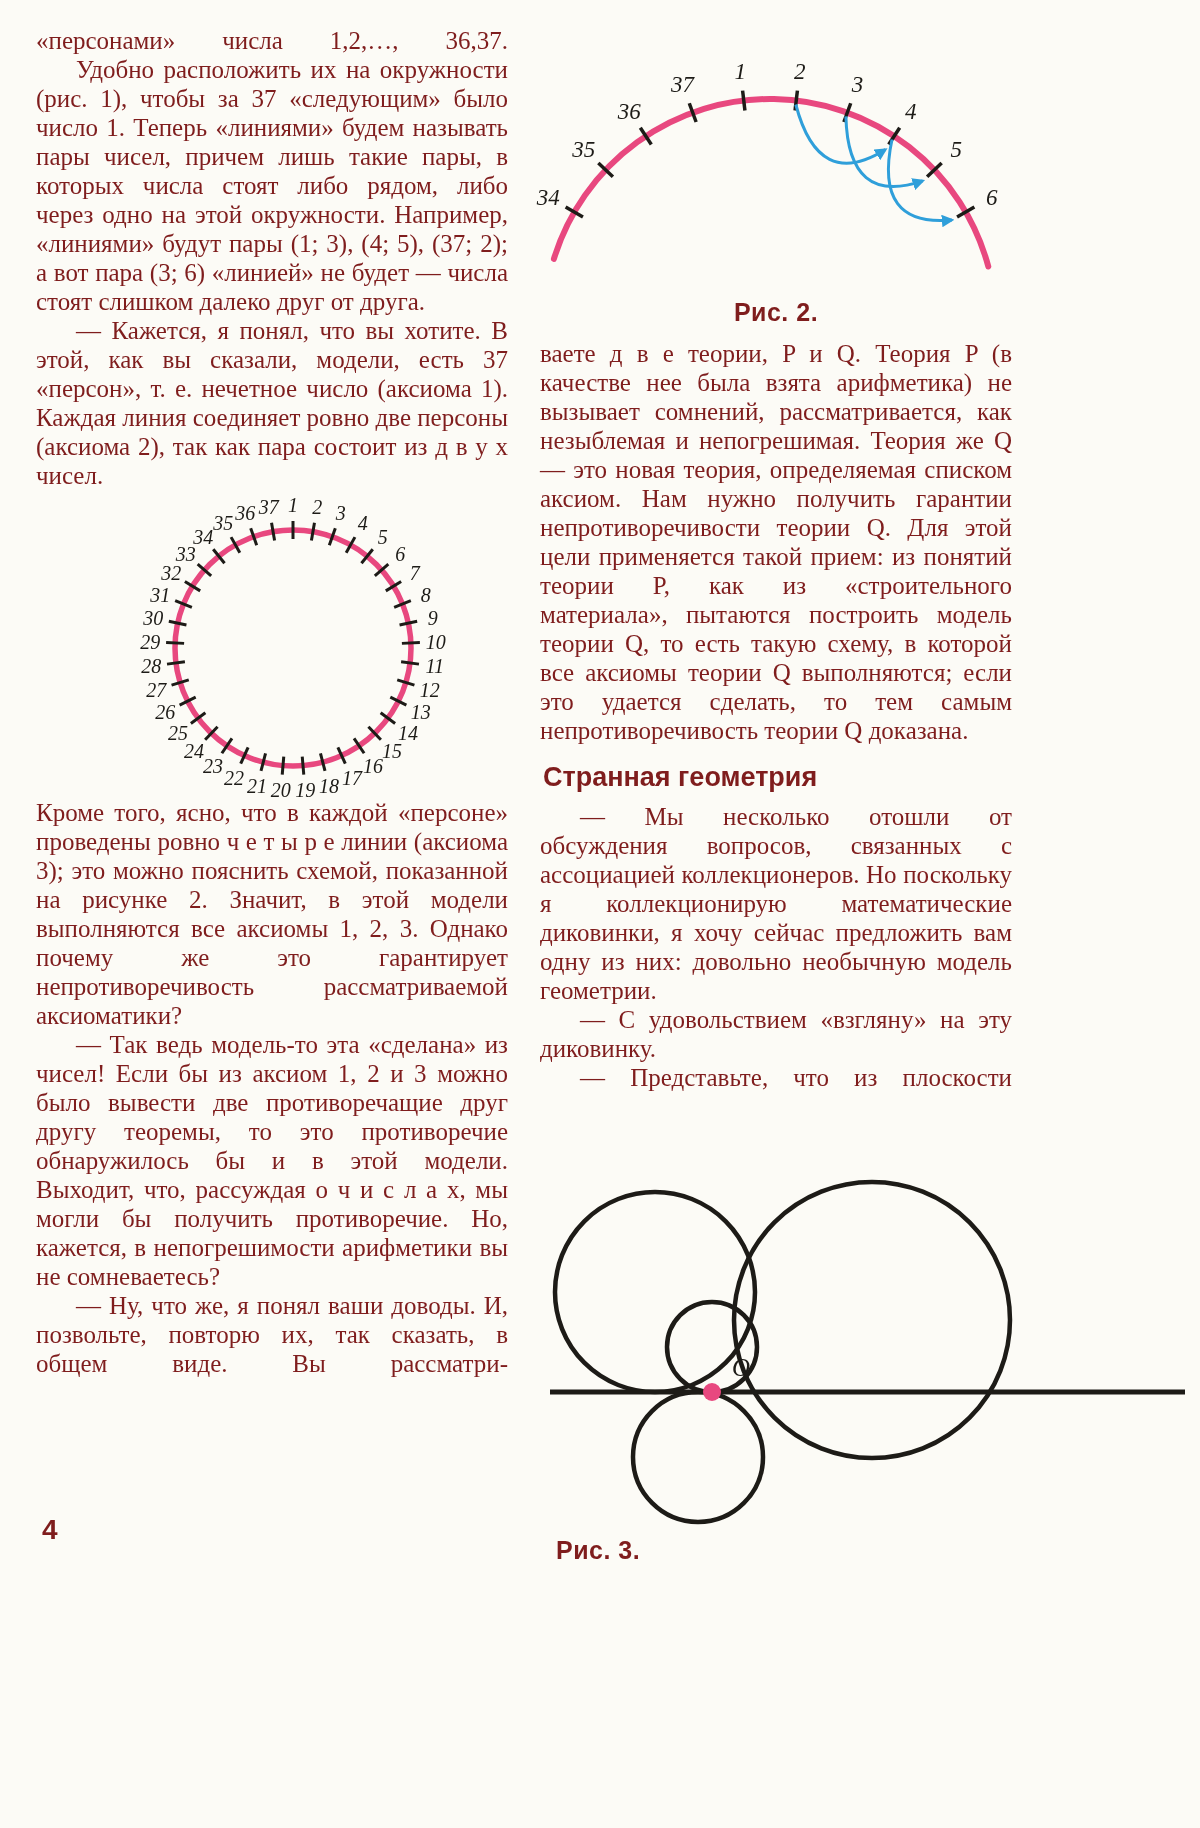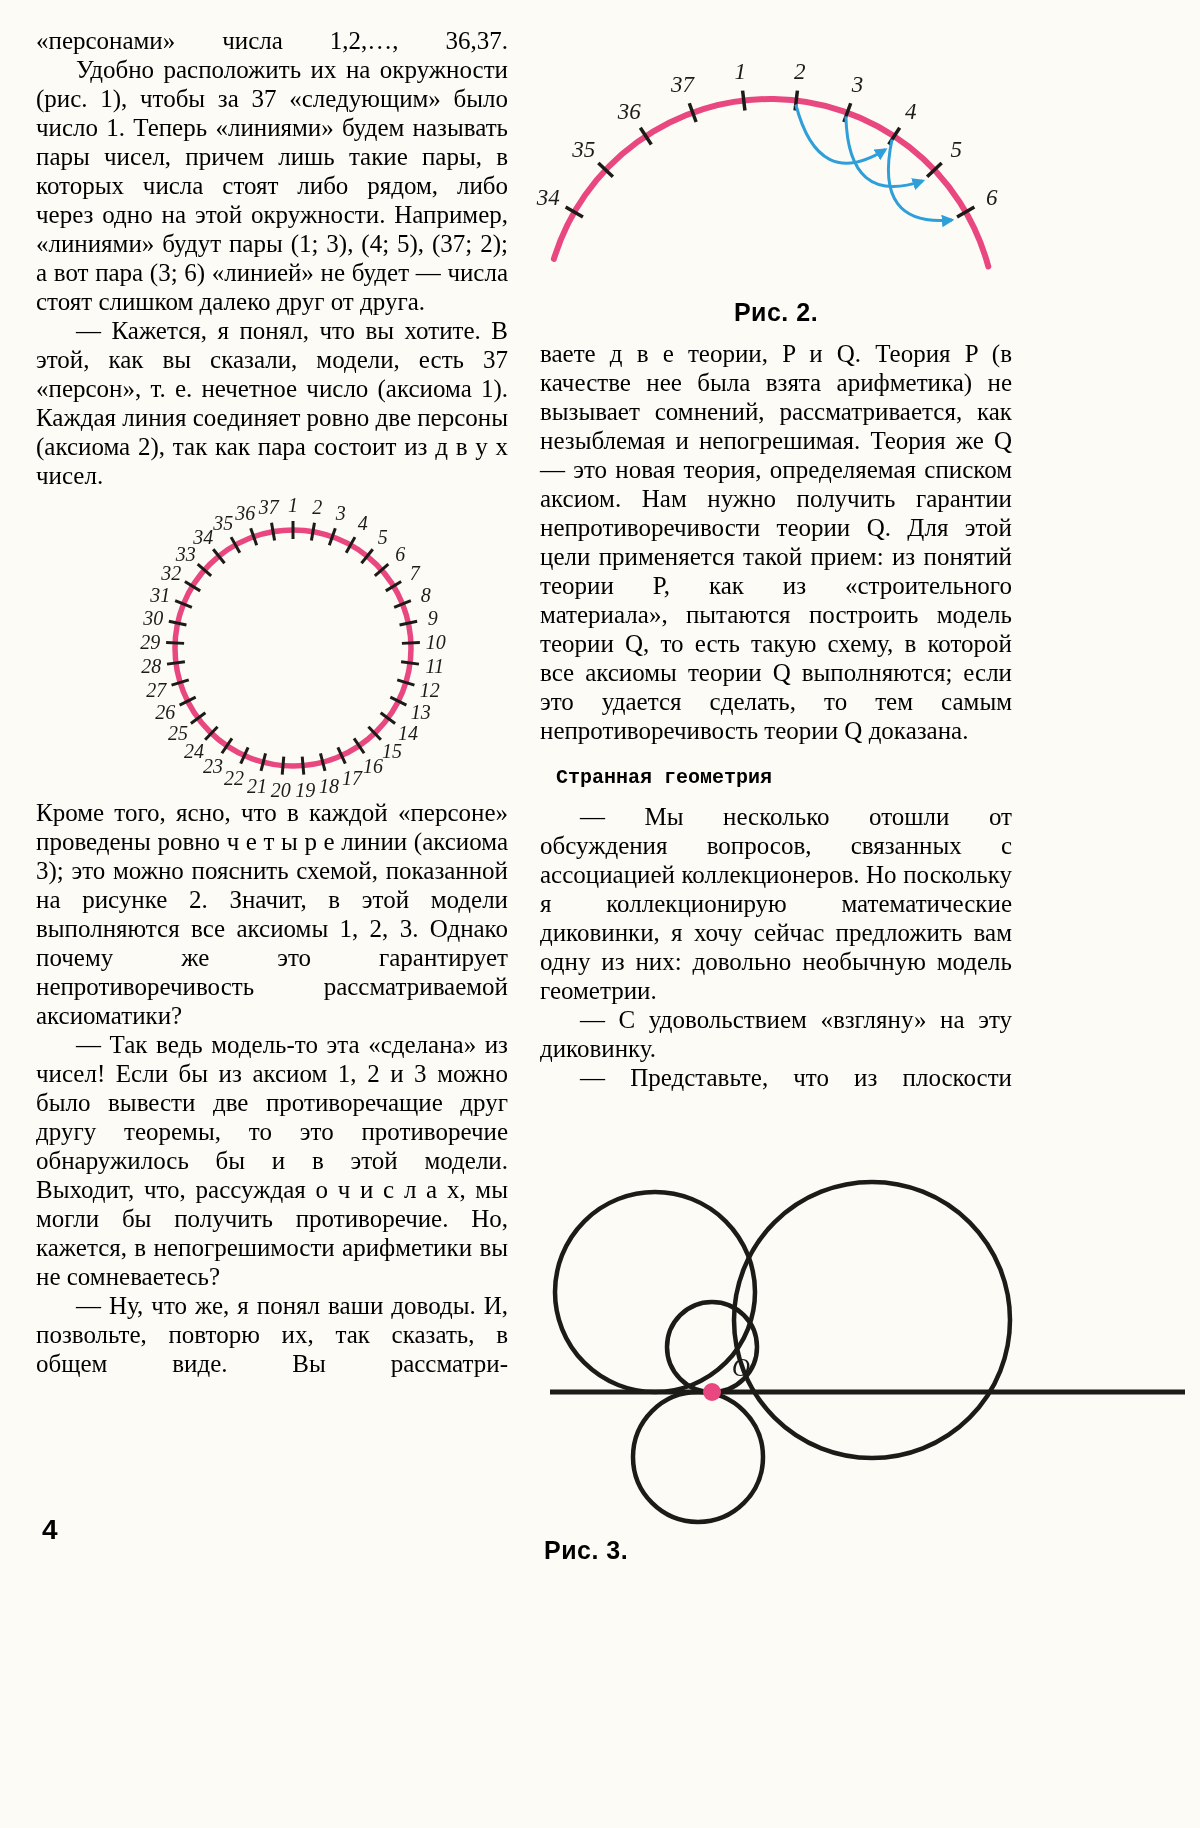--- a/index.html
+++ b/index.html
@@ -1,52 +1,52 @@
 <!DOCTYPE html>
 <html lang="ru"><head>
 <meta charset="utf-8">
 <style>
   html,body { margin:0; padding:0; background:#e9e6df; }
   .page {
     position:relative; width:1200px; height:1828px;
-    background:#fcfbf6; color:#000000;
+    background:#fcfbf6; color:#7f1d1d;
     font-family:"Liberation Serif", serif;
     overflow:hidden;
   }
   .col {
     position:absolute; width:472px;
     font-size:25px; line-height:29px;
     text-align:justify;
   }
   .col-left  { left:36px;  top:26px; }
   .col-right { left:540px; top:0; }
   p { margin:0; }
   p.indent { text-indent:40px; }
   p.force-last { text-align-last:justify; }
   .fig-caption {
     font-family:"Liberation Sans", sans-serif; font-weight:bold;
     font-size:25px; text-align:center; letter-spacing:0.5px;
     margin:8px 0 12px;
   }
   .section-heading {
-    font-family:Liberation Mono, monospace; font-weight:bold;
-    font-size:20px; text-align:left; margin:18px 16px 10px;
+    font-family:Liberation Sans, sans-serif; font-weight:bold;
+    font-size:27px; text-align:left; margin:18px 3px 10px;
   }
   .fig-wrap { display:block; }
   .fig2-wrap { margin-top:58px; }
   .fig1-wrap { margin-top:6px; }
   svg { display:block; overflow:visible; }
   svg text.num {
     font-family:"Liberation Serif", serif; font-style:italic;
   }
   svg text.pointlab {
     font-family:"Liberation Serif", serif; font-style:italic; font-size:25px;
   }
   .fig3-wrap { position:absolute; left:540px; top:1170px; width:660px; height:420px; }
-  .fig3-wrap .fig-caption { position:absolute; left:4px; top:366px; margin:0; }
+  .fig3-wrap .fig-caption { position:absolute; left:16px; top:366px; margin:0; }
   .page-number {
     position:absolute; left:42px; top:1514px;
     font-family:"Liberation Sans", sans-serif; font-weight:bold; font-size:28px;
   }
 </style>
 </head>
 <body>
 
 <div class="page">
 

